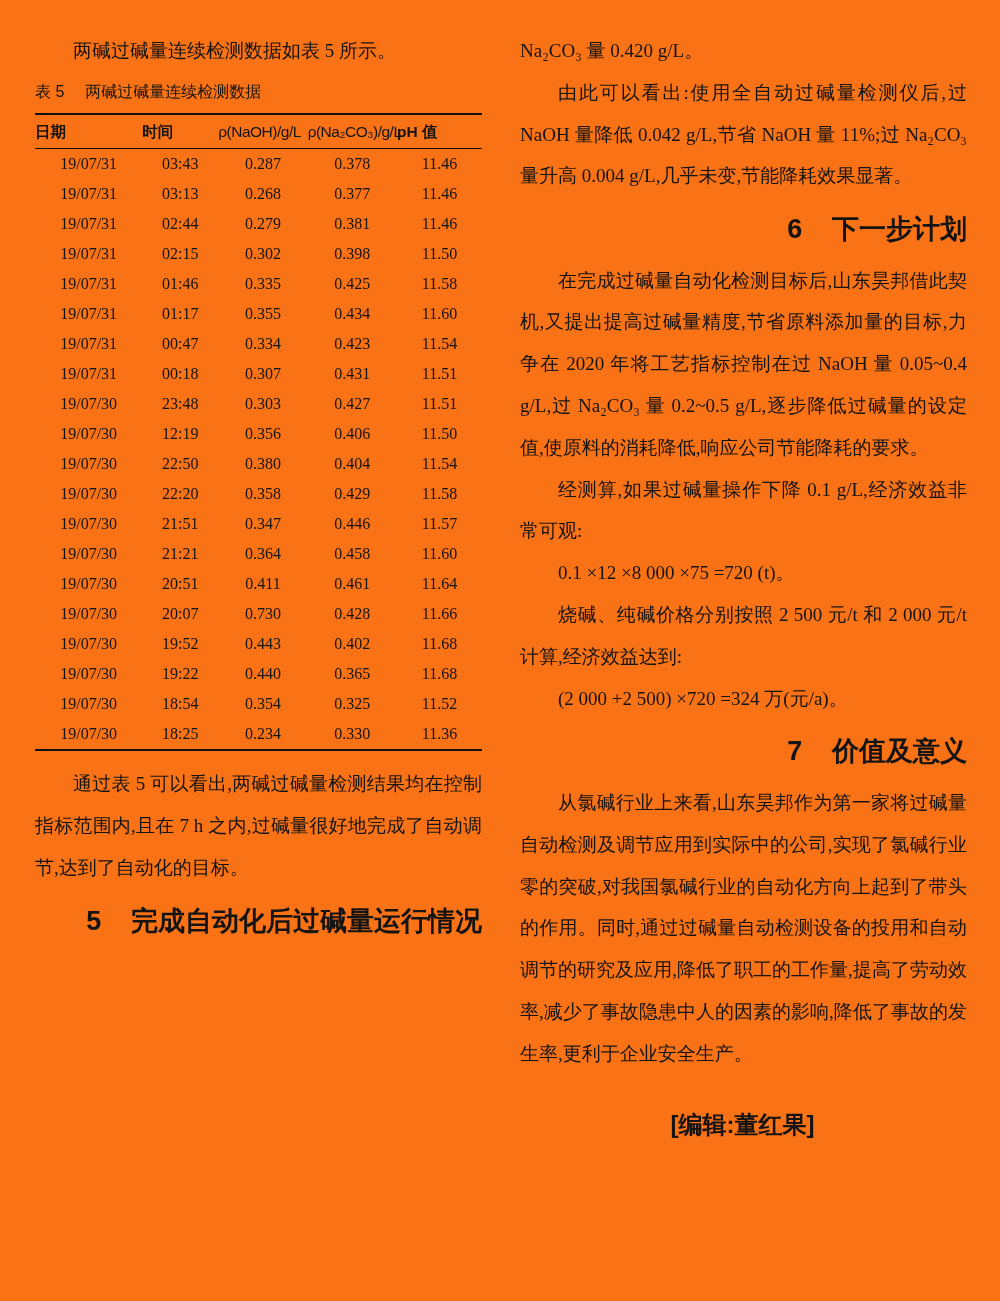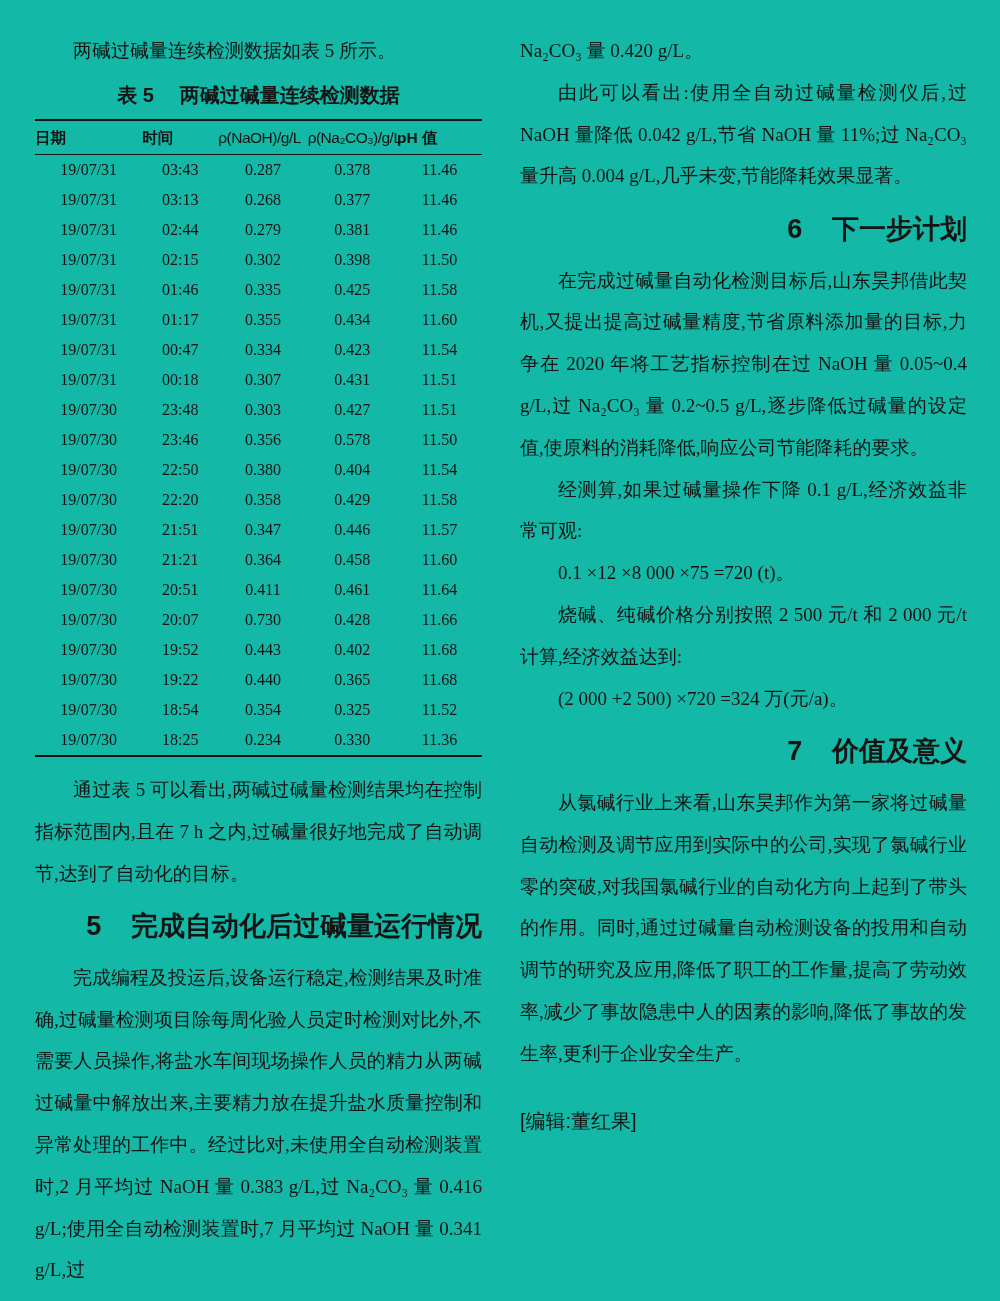--- a/index.html
+++ b/index.html
@@ -1,20 +1,20 @@
 <!DOCTYPE html>
 <html lang="zh"><head>
 <meta charset="utf-8">
 <style>
   html,body{margin:0;padding:0;background:#e8e8e8;}
   .page{
     position:relative;
     width:1000px;height:1301px;
     margin:0 auto;
-    background:#14b8a6;
+    background:#f97316;
     color:#141414;
     font-family:"Liberation Serif","DejaVu Serif",serif;
     font-size:19px;
     line-height:2.2;
     overflow:hidden;
     box-sizing:border-box;
     padding:30px 33px 0 35px;
   }
   .columns{display:flex;gap:38px;}
   .col{width:447px;box-sizing:border-box;}
@@ -24,24 +24,24 @@
   .sec-heading{
     font-family:"Liberation Sans","DejaVu Sans",sans-serif;
     font-weight:bold;
     font-size:27px;
     line-height:1.5;
     margin:12px 0 10px 0;
     text-align:right;
   }
   .sec-heading .sec-num{margin-right:1.1em;}
   .table-caption{
-    text-align:center;
-    font-family:"Liberation Sans","DejaVu Sans",sans-serif;
-    font-weight:bold;
-    font-size:20px;
+    text-align:left;
+    font-family:"Liberation Sans","DejaVu Sans",sans-serif;
+    font-weight:normal;
+    font-size:16px;
     line-height:1.4;
     margin:9px 0 10px 0;
   }
   .table-caption .cap-label{margin-right:1.3em;}
   table.data{
     width:100%;
     border-collapse:collapse;
     table-layout:fixed;
     border-top:2.5px solid #111;
     border-bottom:2.5px solid #111;
@@ -71,24 +71,24 @@
     letter-spacing:-0.5px;
   }
   table.data td{
     text-align:center;
     padding:0;
     height:30px;
     line-height:30px;
     white-space:nowrap;
   }
   .editor-line{
-    text-align:left;
-    font-family:"Liberation Sans","DejaVu Sans",sans-serif;
-    font-weight:normal;
-    font-size:20px;
+    text-align:center;
+    font-family:"Liberation Sans","DejaVu Sans",sans-serif;
+    font-weight:bold;
+    font-size:24px;
     margin-top:24px;
     padding-right:2px;
   }
 </style>
 </head>
 <body>
 
 <div class="page">
   <div class="columns">
 
@@ -175,23 +175,23 @@
             </tr>
             <tr>
               <td>19/07/30</td>
               <td>23:48</td>
               <td>0.303</td>
               <td>0.427</td>
               <td>11.51</td>
             </tr>
             <tr>
               <td>19/07/30</td>
-              <td>23:46</td>
+              <td>12:19</td>
               <td>0.356</td>
-              <td>0.578</td>
+              <td>0.406</td>
               <td>11.50</td>
             </tr>
             <tr>
               <td>19/07/30</td>
               <td>22:50</td>
               <td>0.380</td>
               <td>0.404</td>
               <td>11.54</td>
             </tr>
             <tr>
@@ -259,21 +259,20 @@
             </tr>
           </tbody>
       </table>
 
       <p class="indent">通过表 5 可以看出,两碱过碱量检测结果均在控制指标范围内,且在 7 h 之内,过碱量很好地完成了自动调节,达到了自动化的目标。</p>
 
       <h2 class="sec-heading">
         <span class="sec-num">5</span><span>完成自动化后过碱量运行情况</span>
       </h2>
 
-      <p class="indent">完成编程及投运后,设备运行稳定,检测结果及时准确,过碱量检测项目除每周化验人员定时检测对比外,不需要人员操作,将盐水车间现场操作人员的精力从两碱过碱量中解放出来,主要精力放在提升盐水质量控制和异常处理的工作中。经过比对,未使用全自动检测装置时,2 月平均过 NaOH 量 0.383 g/L,过 Na₂CO₃ 量 0.416 g/L;使用全自动检测装置时,7 月平均过 NaOH 量 0.341 g/L,过</p>
     </div>
 
     <div class="col">
       <p>Na₂CO₃ 量 0.420 g/L。</p>
 
       <p class="indent">由此可以看出:使用全自动过碱量检测仪后,过 NaOH 量降低 0.042 g/L,节省 NaOH 量 11%;过 Na₂CO₃ 量升高 0.004 g/L,几乎未变,节能降耗效果显著。</p>
 
       <h2 class="sec-heading">
         <span class="sec-num">6</span><span>下一步计划</span>
       </h2>

